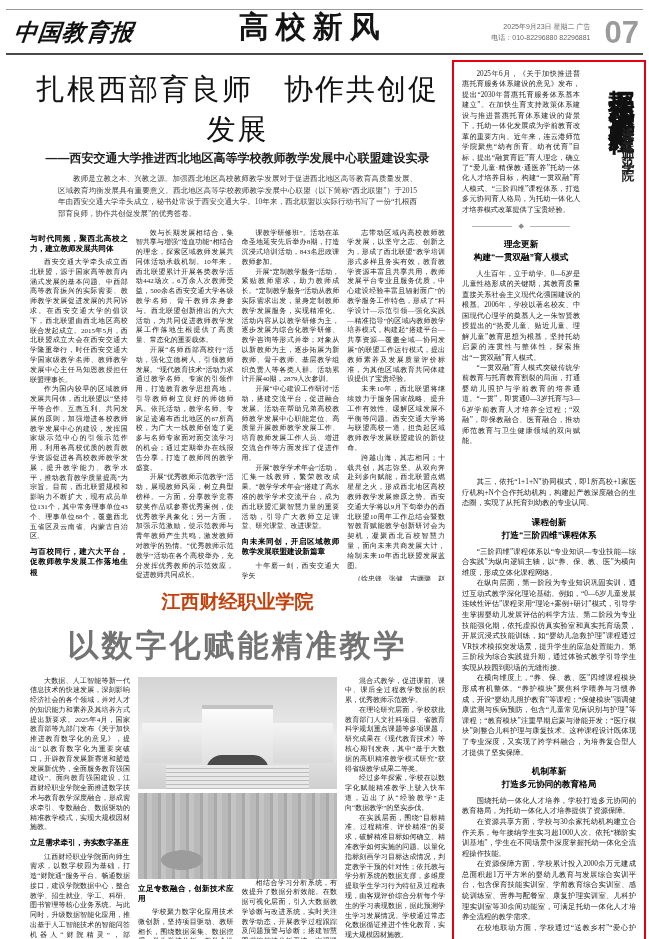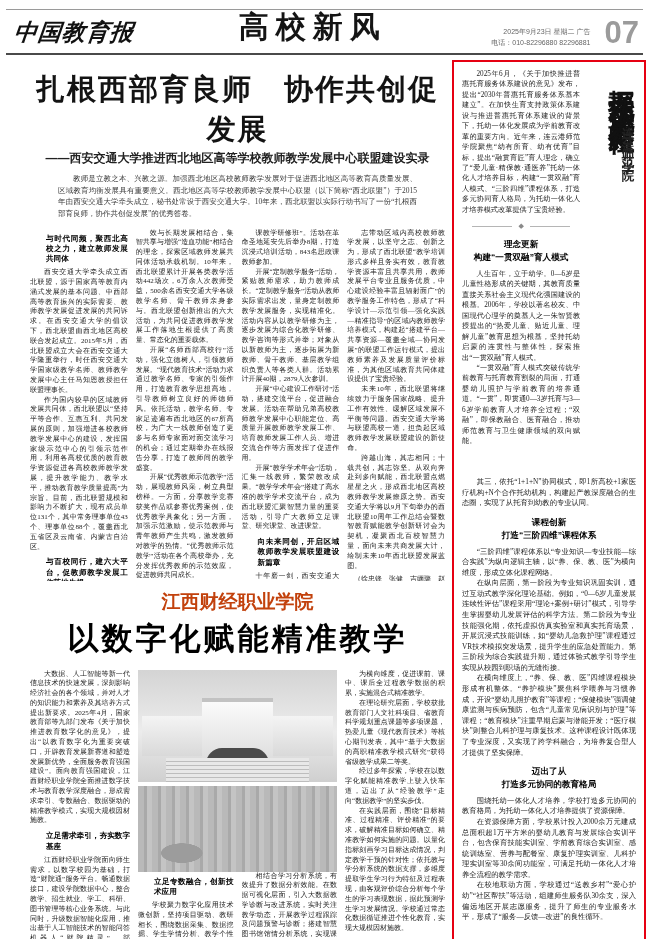--- a/index.html
+++ b/index.html
@@ -8,59 +8,59 @@
   .page { width:649px; height:939px; padding:0 0 4px 0; position:relative; }
 
   
   .top-hairline { border-top:1px solid #9a9a9a; margin:9px 6px 0 6px; }
   .masthead-row { display:flex; align-items:flex-end; justify-content:space-between;
     padding:4px 10px 2px 14px; height:40px; }
   .masthead { font-family:"Liberation Serif", serif; font-style:italic; font-weight:bold;
     font-size:23px; letter-spacing:1px; color:#111; transform:skewX(-6deg); }
   .section-title { font-family:"Liberation Sans", sans-serif; font-weight:900;
     font-size:30px; letter-spacing:7px; color:#141414;text-align:right; }
-  .header-right { display:flex; align-items:flex-end; gap:14px; }
+  .header-right { display:flex; align-items:center; gap:14px; }
   .date-block { text-align:right; font-family:"Liberation Sans", sans-serif;
     font-size:7px; color:#666; line-height:1.5; }
   .page-num { font-family:"Liberation Sans", sans-serif; font-size:31px; color:#9b9b9b;
     font-weight:bold; line-height:1; }
   .header-rule { border-top:2px solid #4a4a4a; margin:3px 6px 0 6px; }
 
   
   .main { display:flex; gap:7px; padding:5px 3px 0 30px; }
   .left-region { width:420px; }
   .red-box { width:196px; border:2px solid #e60012; padding:7px 8px 6px 8px;
     height:882px; overflow:hidden; background:#fff; }
 
   
   .ta-headline { text-align:center; font-family:"Liberation Sans", sans-serif;
-    font-weight:700; font-size:29px; letter-spacing:2px; color:#131313; margin-top:10px; }
+    font-weight:400; font-size:29px; letter-spacing:2px; color:#131313; margin-top:10px; }
   .ta-subhead { text-align:center; font-family:"Liberation Sans", sans-serif;
     font-weight:700; font-size:12px; color:#222; }
   .ta-lead { margin:6px 28px 0 28px; font-size:7.5px; line-height:1.55;
     color:#3c3c3c; text-align:justify; text-indent:2em; }
   .cols { display:flex; gap:8px; margin-top:9px; height:352px; overflow:hidden; }
   .col { flex:1; font-size:7px; line-height:1.4; text-align:justify; overflow:hidden; }
 
   .blk-p { text-indent:2em; margin:0; }
   .blk-h { font-family:"Liberation Sans", sans-serif; font-weight:bold; font-size:7.6px;
-    line-height:1.35; margin:5px 0 4px 16px; color:#000; }
+    line-height:1.35; margin:5px 0 4px 0; color:#000; }
   .blk-hc { font-family:"Liberation Sans", sans-serif; font-weight:bold; font-size:8.6px;
     line-height:1.5; margin:7px 0 5px 0; color:#000; text-align:center; white-space:pre-line; }
   .blk-byline { text-align:right; margin-top:4px; text-indent:0; }
   .blk-orn { display:flex; align-items:center; gap:6px; color:#8a8a8a; font-size:7px;
     margin:6px 10px; justify-content:center; }
   .blk-orn::before, .blk-orn::after { content:""; flex:1; border-top:1px solid #b5b5b5; }
 
   
   .mid-article { margin-top:8px; }
   .ma-kicker { text-align:center; font-family:"Liberation Sans", sans-serif;
     font-weight:bold; font-size:19px; color:#c2410c; }
   .ma-headline { text-align:center; font-family:"Liberation Sans", sans-serif;
-    font-weight:900; font-size:31px; letter-spacing:3px; color:#000000; margin-top:3px; }
+    font-weight:900; font-size:31px; letter-spacing:3px; color:#737373; margin-top:10px; }
   .ma-body { display:flex; gap:8px; margin-top:10px; height:357px; overflow:hidden; }
   .ma-col1, .ma-col4 { width:100px; flex:none; }
   .ma-mid { flex:1; display:flex; flex-direction:column; }
   .ma-mid-cols { display:flex; gap:8px; flex:1; overflow:hidden; }
   .ma-mid-cols .col { font-size:7px; }
   .ma-col1, .ma-col4 { font-size:7px; line-height:1.4; text-align:justify; overflow:hidden; }
 
   
   .photo { width:100%; position:relative; overflow:hidden; background:#ddd; }
   .photo-gate { height:112px;
@@ -173,22 +173,22 @@
               <div class="col">
                   <h4 class="blk-h">立足专数融合，创新技术应用</h4>
                   <p class="blk-p">学校聚力数字化应用技术微创新，坚持项目驱动、教研相长，围绕数据采集、数据挖掘、学生学情分析、教学个性化推荐等，联合行业企业，推动数字化教学改革与数字化技术研究，立项省部级科研项目及企业横向课题20余项。</p>
                 </div>
               <div class="col">
                   <p class="blk-p">相结合学习分析系统，有效提升了数据分析效能。在数据可视化层面，引入大数据教学诊断与改进系统，实时关注教学动态，开展教学过程跟踪及问题预警与诊断；搭建智慧图书馆馆情分析系统，实现课内外学情分析的有机结合。学校自研“数据实时采集系统”等相关软件获著作权10余项。</p>
                 </div>
             </div>
           </div>
           <div class="ma-col4">
-              <p class="blk-p">为横向维度，促进课前、课中、课后全过程教学数据的积累，实施混合式精准教学。</p>
-              <p class="blk-p">在理论研究层面，学校获批教育部门人文社科项目、省教育科学规划重点课题等多项课题，热爱儿童《现代教育技术》等核心期刊发表，其中“基于大数据的高职精准教学模式研究”获得省级教学成果二等奖。</p>
+              <p class="blk-p">混合式教学，促进课前、课中、课后全过程教学数据的积累，优秀教师示范教学。</p>
+              <p class="blk-p">在理论研究层面，学校获批教育部门人文社科项目、省教育科学规划重点课题等多项课题，研究成果在《现代教育技术》等核心期刊发表，其中“基于大数据的高职精准教学模式研究”获得省级教学成果二等奖。</p>
               <p class="blk-p">经过多年探索，学校在以数字化赋能精准教学上驶入快车道，迈出了从“经验教学”走向“数据教学”的坚实步伐。</p>
               <p class="blk-p">在实践层面，围绕“目标精准、过程精准、评价精准”的要求，破解精准目标如何确立、精准教学如何实施的问题。以量化指标刻画学习目标达成情况，判定教学干预的针对性；依托教与学分析系统的数据支撑，多维度提取学生学习行为特征及过程表现，由客观评价综合分析每个学生的学习表现数据，据此预测学生学习发展情况。学校通过常态化数据循证推进个性化教育，实现大规模因材施教。</p>
             </div>
         </div>
       </article>
 
     </div>
 
     <aside class="red-box">
       <div class="rb-top">
@@ -205,22 +205,23 @@
           <div class="rb-kicker">连云港师范学院</div>
         </div>
       </div>
       <div class="rb-full">
           <p class="blk-p">其三，依托“1+1+N”协同模式，即1所高校+1家医疗机构+N个合作托幼机构，构建起产教深度融合的生态圈，实现了从托育到幼教的专业认同。</p>
           <h4 class="blk-hc">课程创新
 打造“三阶四维”课程体系</h4>
           <p class="blk-p">“三阶四维”课程体系以“专业知识—专业技能—综合实践”为纵向逻辑主轴，以“养、保、教、医”为横向维度，形成立体化课程网络。</p>
           <p class="blk-p">在纵向层面，第一阶段为专业知识巩固实训，通过互动式教学深化理论基础。例如，“0—6岁儿童发展连续性评估”课程采用“理论+案例+研讨”模式，引导学生掌握婴幼儿发展评估的科学方法。第二阶段为专业技能强化期，依托虚拟仿真实验室和真实托育场景，开展沉浸式技能训练，如“婴幼儿急救护理”课程通过VR技术模拟突发场景，提升学生的应急处置能力。第三阶段为综合实践提升期，通过体验式教学引导学生实现从校园到职场的无缝衔接。</p>
           <p class="blk-p">在横向维度上，“养、保、教、医”四维课程模块形成有机整体。“养护模块”聚焦科学喂养与习惯养成，开设“婴幼儿照护教育”等课程；“保健模块”强调健康监测与疾病预防，包含“儿童常见病识别与护理”等课程；“教育模块”注重早期启蒙与潜能开发；“医疗模块”则整合儿科护理与康复技术。这种课程设计既体现了专业深度，又实现了跨学科融合，为培养复合型人才提供了坚实保障。</p>
-          <h4 class="blk-hc">迈出了从
+          <h4 class="blk-hc">机制革新
 打造多元协同的教育格局</h4>
           <p class="blk-p">围绕托幼一体化人才培养，学校打造多元协同的教育格局，为托幼一体化人才培养提供了资源保障。</p>
+          <p class="blk-p">在资源共享方面，学校与30余家托幼机构建立合作关系，每年接纳学生实习超1000人次。依托“梯阶实训基地”，学生在不同场景中深度掌握托幼一体化全流程操作技能。</p>
           <p class="blk-p">在资源保障方面，学校累计投入2000余万元建成总面积超1万平方米的婴幼儿教育与发展综合实训平台，包含保育技能实训室、学前教育综合实训室、感统训练室、营养与配餐室、康复护理实训室、儿科护理实训室等30余间功能室，可满足托幼一体化人才培养全流程的教学需求。</p>
           <p class="blk-p">在校地联动方面，学校通过“送教乡村”“爱心护幼”“社区帮扶”等活动，组建师生服务队30余支，深入偏远地区开展志愿服务，提升了师生的专业服务水平，形成了“服务—反馈—改进”的良性循环。</p>
         </div>
     </aside>
 
   </div>
 </div>
 
 </body></html>

